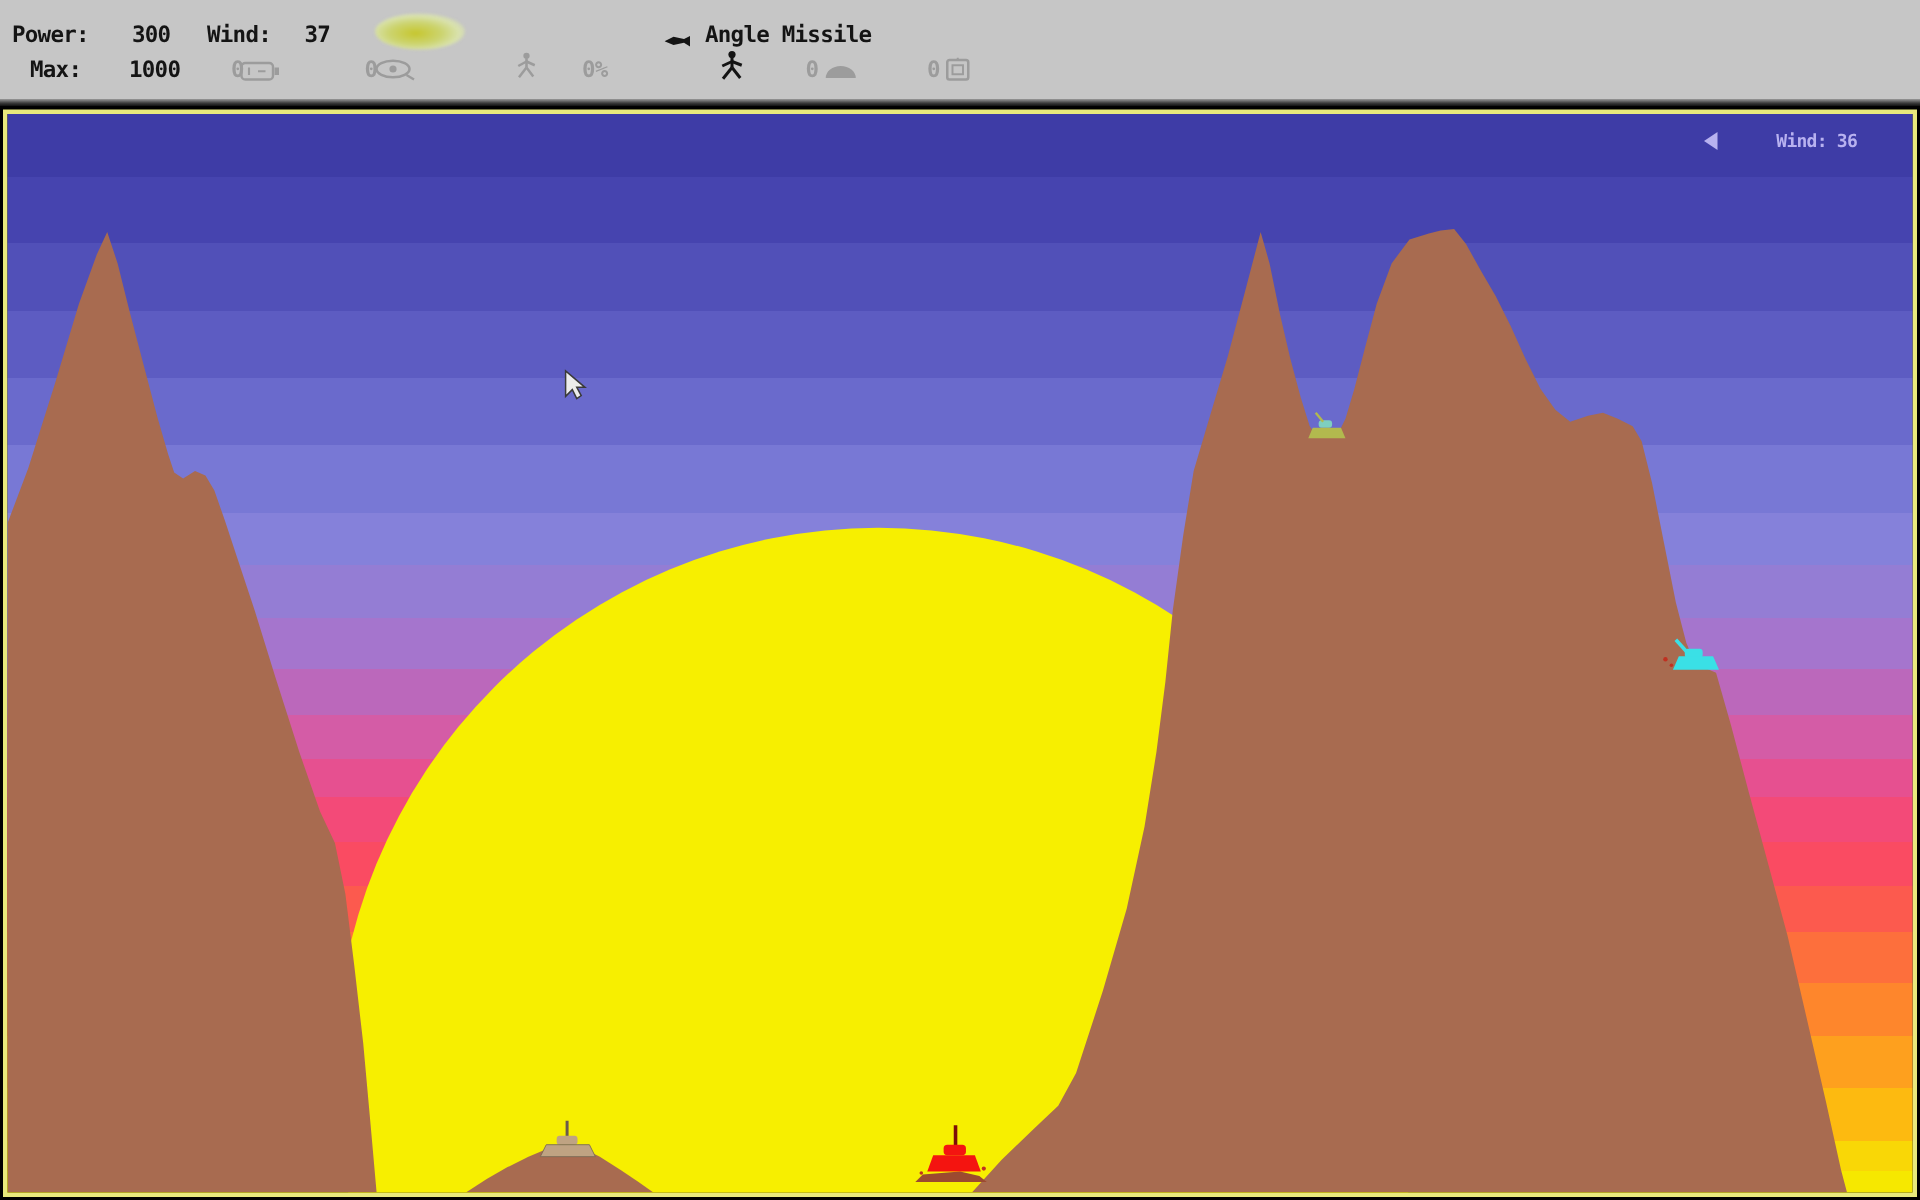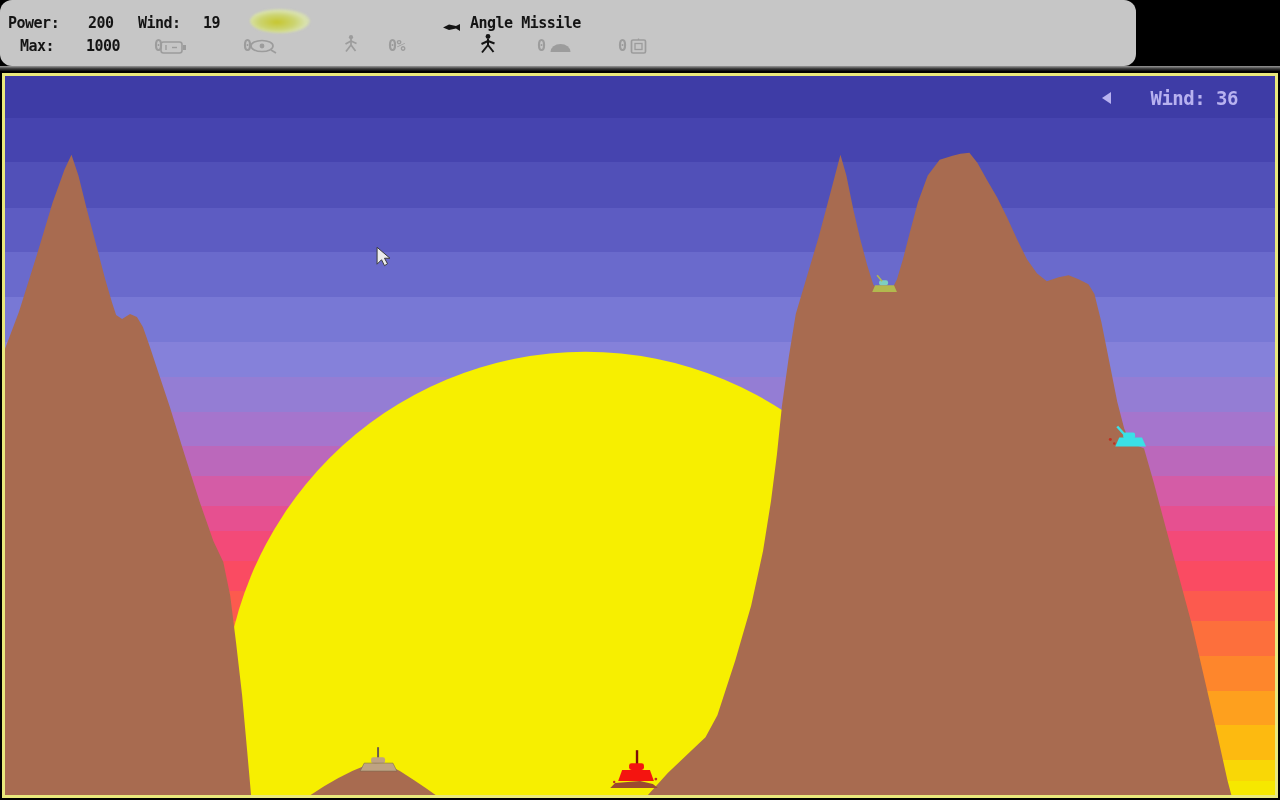--- a/index.html
+++ b/index.html
@@ -1,21 +1,21 @@
 <!DOCTYPE html>
 <html><head>
 <meta charset="utf-8">
 <style>
   * { margin:0; padding:0; box-sizing:border-box; }
   html,body { width:1280px; height:800px; background:#000; overflow:hidden;
               font-family:"DejaVu Sans Mono", monospace; }
 
   
-  .toolbar { position:absolute; top:0; left:0; width:1136px; height:66px;
-             background:#c6c6c6;border-radius:12px; }
+  .toolbar { position:absolute; top:0; left:0; width:1280px; height:66px;
+             background:#c6c6c6; }
   .toolbar-shadow { position:absolute; top:66px; left:0; width:1280px; height:5px;
              background:linear-gradient(#9a9a9a 0%, #3a3a3a 55%, #0a0a0a 100%); }
   .tb-text { position:absolute; font-size:15px; font-weight:bold; color:#141414;
              letter-spacing:-0.5px; white-space:pre; }
   .tb-dim  { color:#9c9c9c; }
   .row1 { top:14px; } .row2 { top:37px;padding-left:12px; }
   .tb-icon { position:absolute; }
   .blob { position:absolute; left:250px; top:9px; width:60px; height:24px;
           border-radius:50%;
           background:radial-gradient(ellipse at 45% 55%, #c6c62e 0%, #ccd470 38%,
@@ -27,31 +27,31 @@
            border:2px solid #000; background:#000; }
   .frame-inner { width:100%; height:100%; border:3px solid #e9e97c; }
   .playfield { position:relative; width:100%; height:100%; overflow:hidden; }
   .playfield svg { display:block; width:100%; height:100%; }
 
   
   .wind { position:absolute; top:11px; right:37px; display:flex;
           align-items:center; gap:7px; }
   .wind-arrow { width:0; height:0; border-top:6px solid transparent;
           border-bottom:6px solid transparent; border-right:9px solid #b8b2f0; }
-  .wind-text { font-size:19px; font-weight:bold; color:#b8b2f0;
+  .wind-text { font-size:12px; font-weight:bold; color:#b8b2f0;
           letter-spacing:-0.5px;margin-left:32px; }
 </style>
 </head>
 <body>
 
 <div class="toolbar">
   <span class="tb-text row1" style="left:8px">Power:</span>
-  <span class="tb-text row1" style="left:88px">200</span>
+  <span class="tb-text row1" style="left:88px">300</span>
   <span class="tb-text row1" style="left:138px">Wind:</span>
-  <span class="tb-text row1" style="left:203px">19</span>
+  <span class="tb-text row1" style="left:203px">37</span>
 
   <div class="blob"></div>
 
   <span class="tb-icon" style="left:443px; top:17px;">
     <svg width="18" height="9" viewBox="0 0 18 9">
       <polygon points="0,4.5 6,1.5 13,3 17,1 17,8 13,5.5 6,7" fill="#141414"></polygon>
     </svg>
   </span>
   <span class="tb-text row1" style="left:470px">Angle Missile</span>
 

